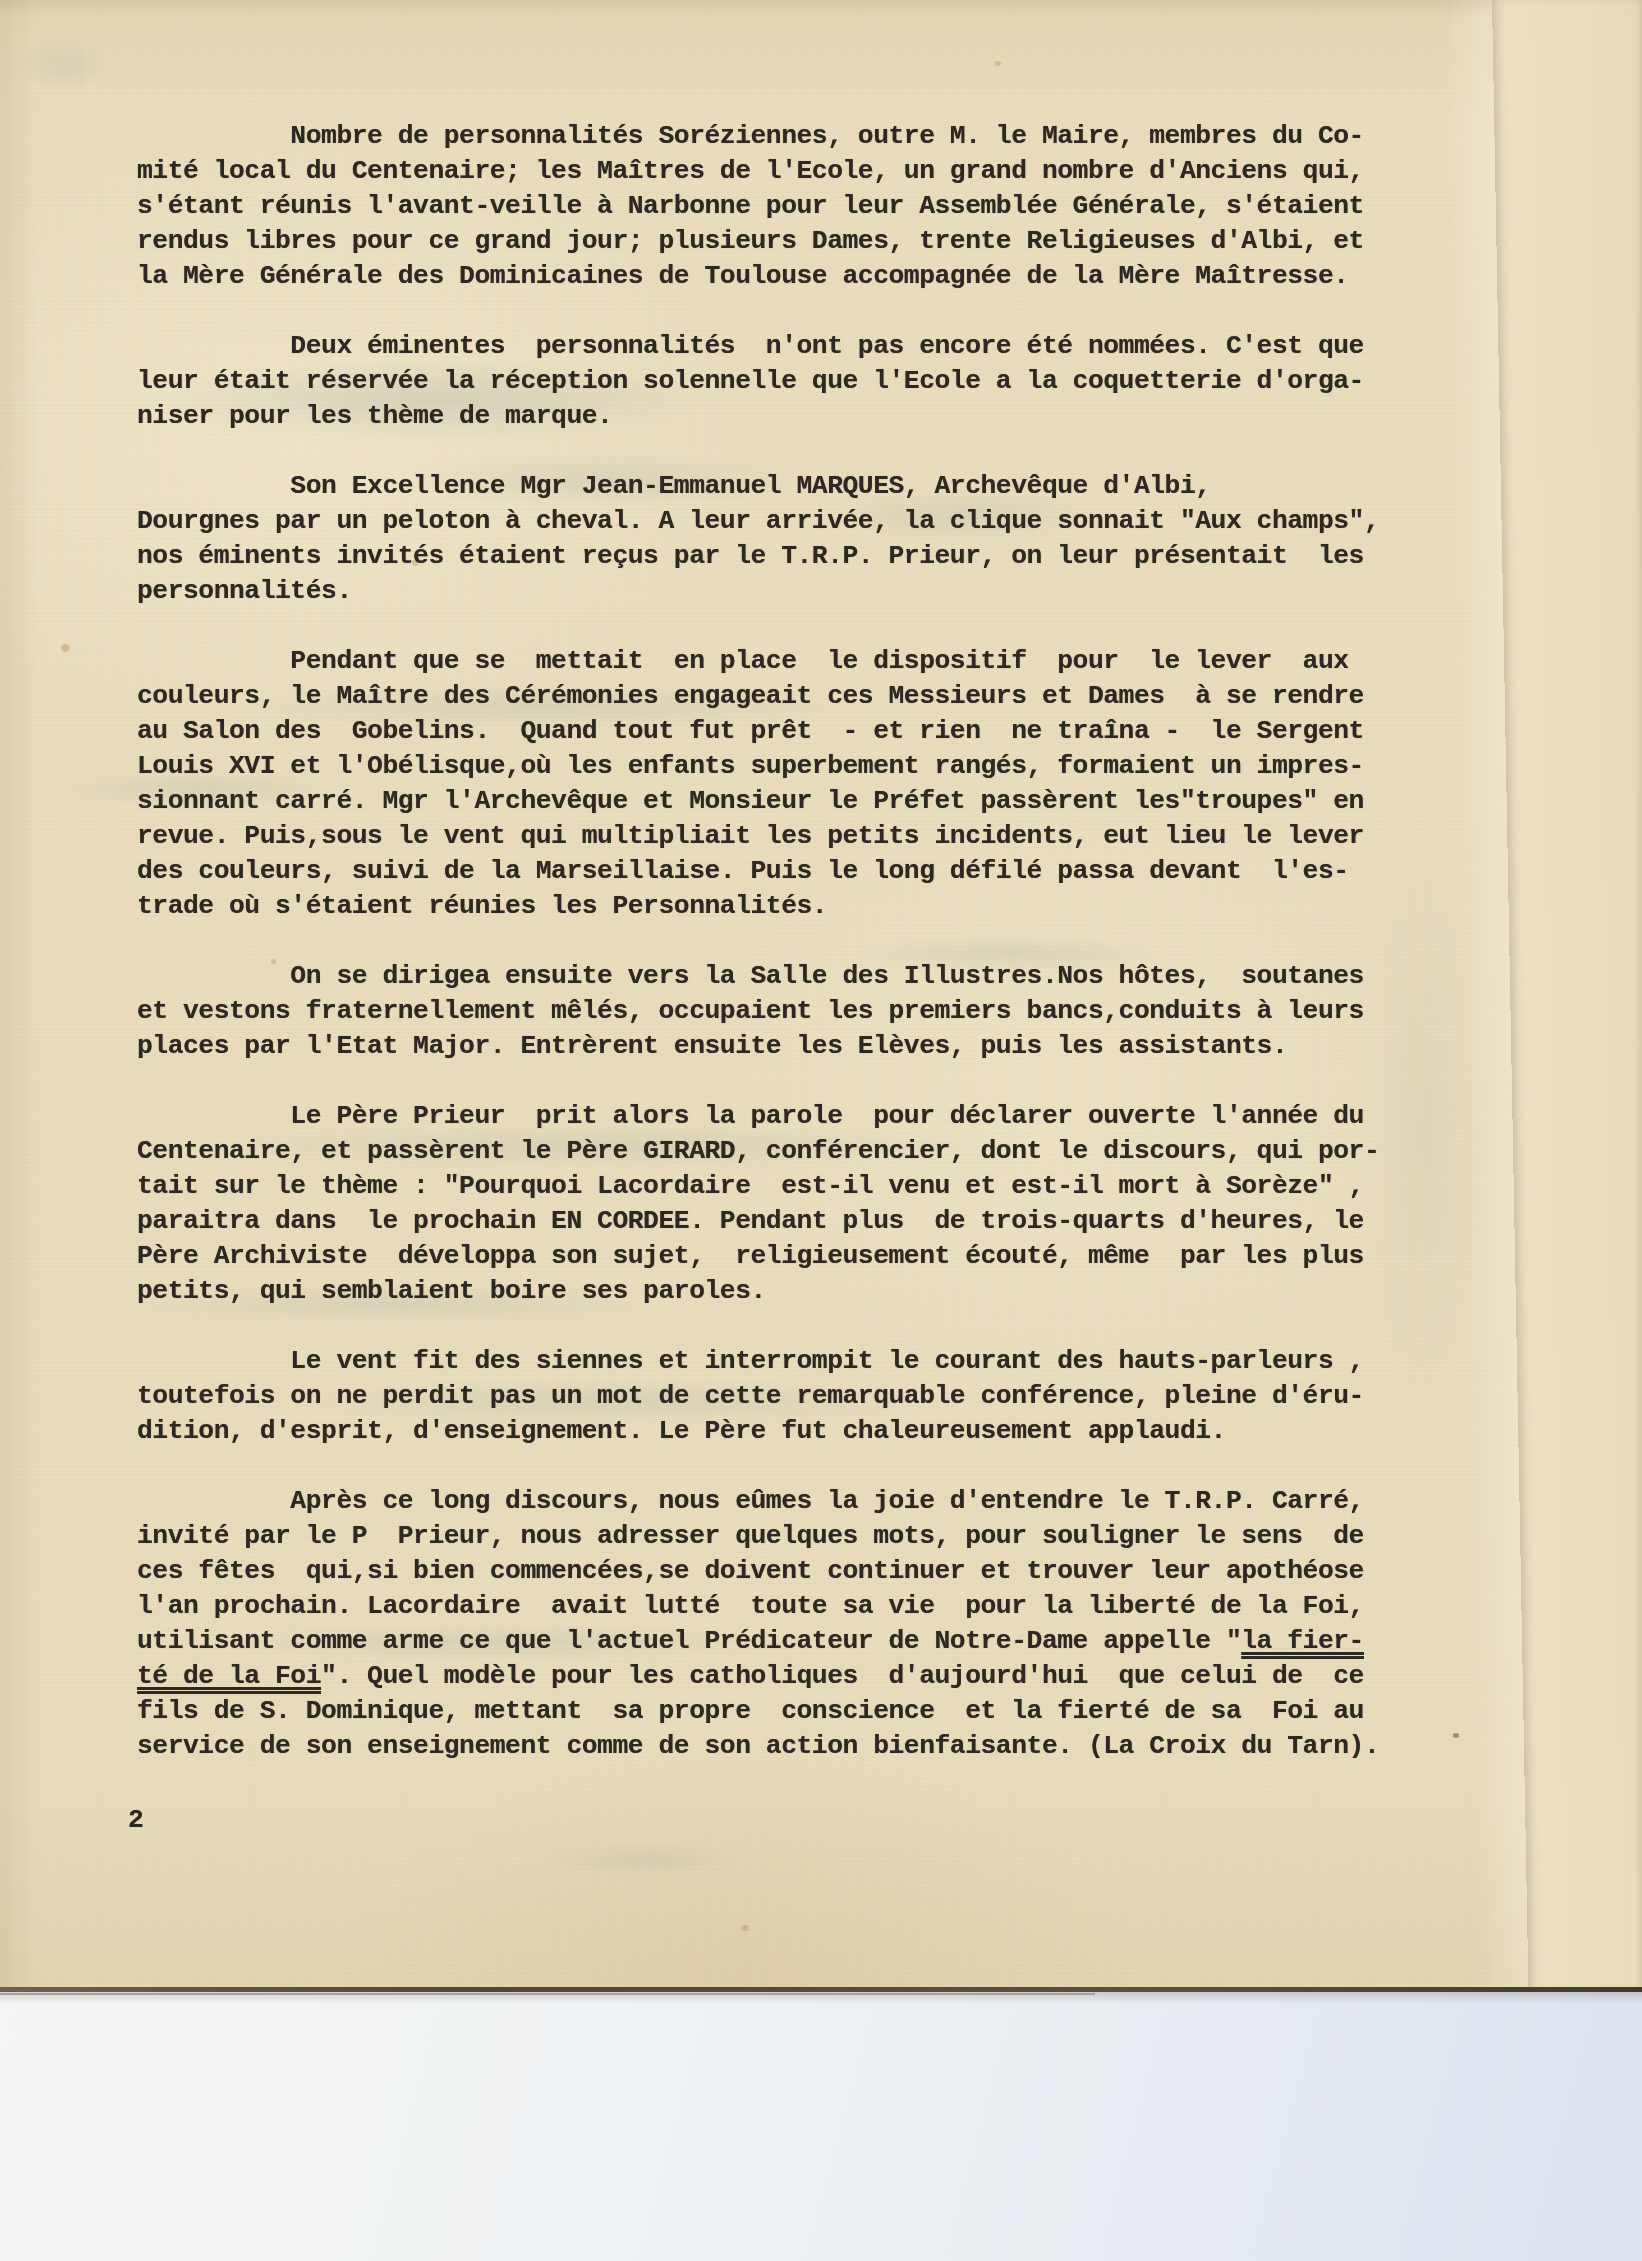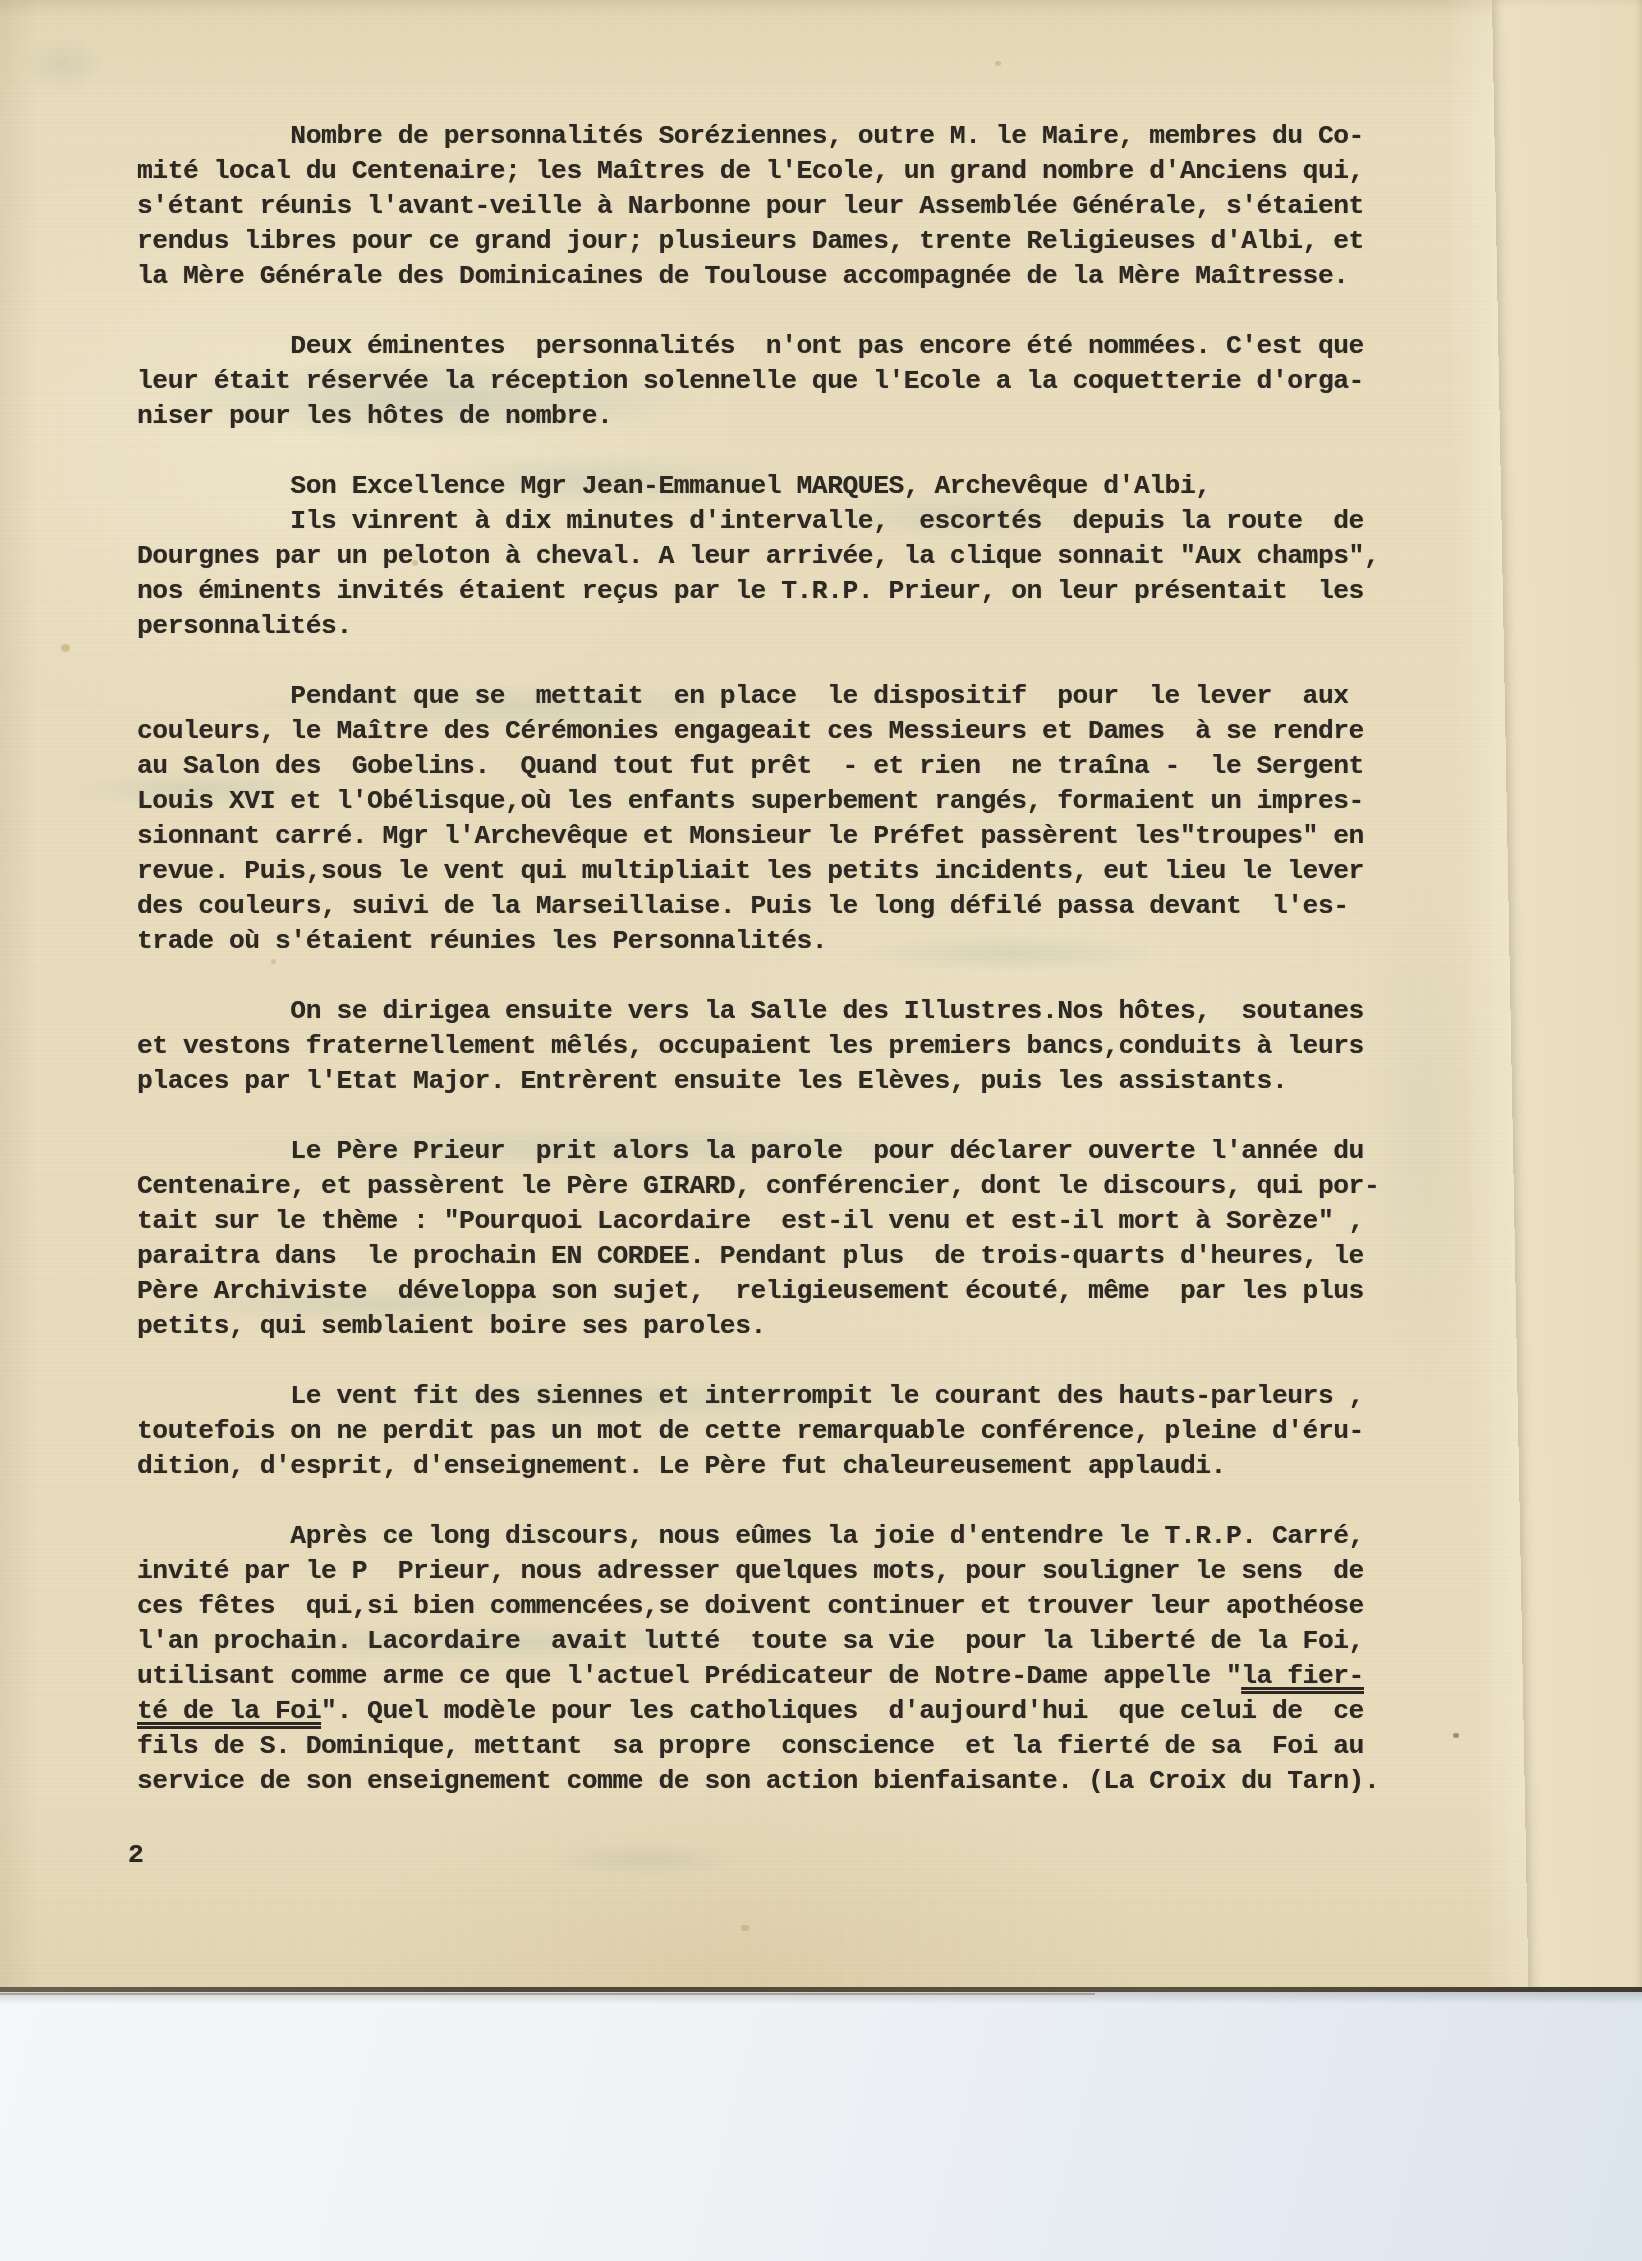--- a/index.html
+++ b/index.html
@@ -131,26 +131,25 @@
       <div class="line">          Nombre de personnalités Soréziennes, outre M. le Maire, membres du Co-</div>
       <div class="line">mité local du Centenaire; les Maîtres de l'Ecole, un grand nombre d'Anciens qui,</div>
       <div class="line">s'étant réunis l'avant-veille à Narbonne pour leur Assemblée Générale, s'étaient</div>
       <div class="line">rendus libres pour ce grand jour; plusieurs Dames, trente Religieuses d'Albi, et</div>
       <div class="line">la Mère Générale des Dominicaines de Toulouse accompagnée de la Mère Maîtresse.</div>
     </div>
 
     <div class="para">
       <div class="line">          Deux éminentes  personnalités  n'ont pas encore été nommées. C'est que</div>
       <div class="line">leur était réservée la réception solennelle que l'Ecole a la coquetterie d'orga-</div>
-      <div class="line">niser pour les hôtes de nombre.</div>
+      <div class="line">niser pour les thème de marque.</div>
     </div>
 
     <div class="para">
       <div class="line">          Son Excellence Mgr Jean-Emmanuel MARQUES, Archevêque d'Albi,</div>
-      <div class="line">          Ils vinrent à dix minutes d'intervalle,  escortés  depuis la route  de</div>
       <div class="line">Dourgnes par un peloton à cheval. A leur arrivée, la clique sonnait "Aux champs",</div>
       <div class="line">nos éminents invités étaient reçus par le T.R.P. Prieur, on leur présentait  les</div>
       <div class="line">personnalités.</div>
     </div>
 
     <div class="para">
       <div class="line">          Pendant que se  mettait  en place  le dispositif  pour  le lever  aux</div>
       <div class="line">couleurs, le Maître des Cérémonies engageait ces Messieurs et Dames  à se rendre</div>
       <div class="line">au Salon des  Gobelins.  Quand tout fut prêt  - et rien  ne traîna -  le Sergent</div>
       <div class="line">Louis XVI et l'Obélisque,où les enfants superbement rangés, formaient un impres-</div>

